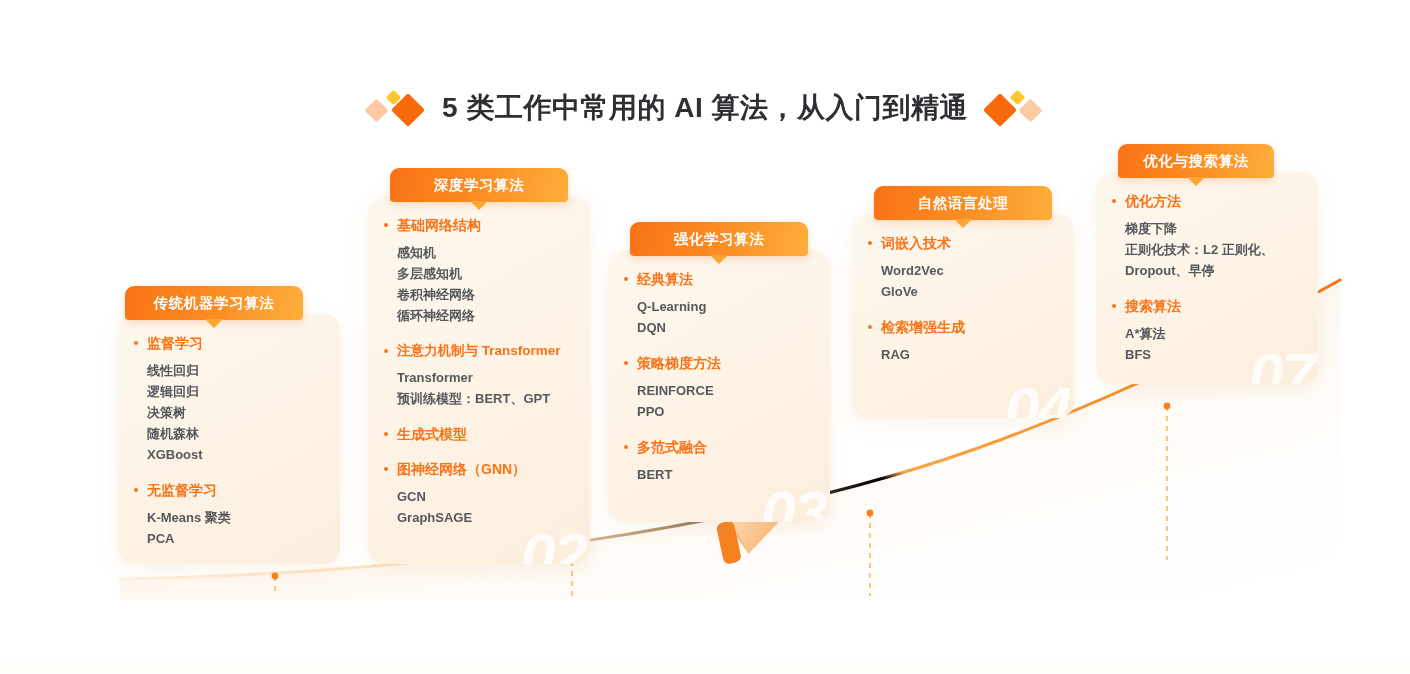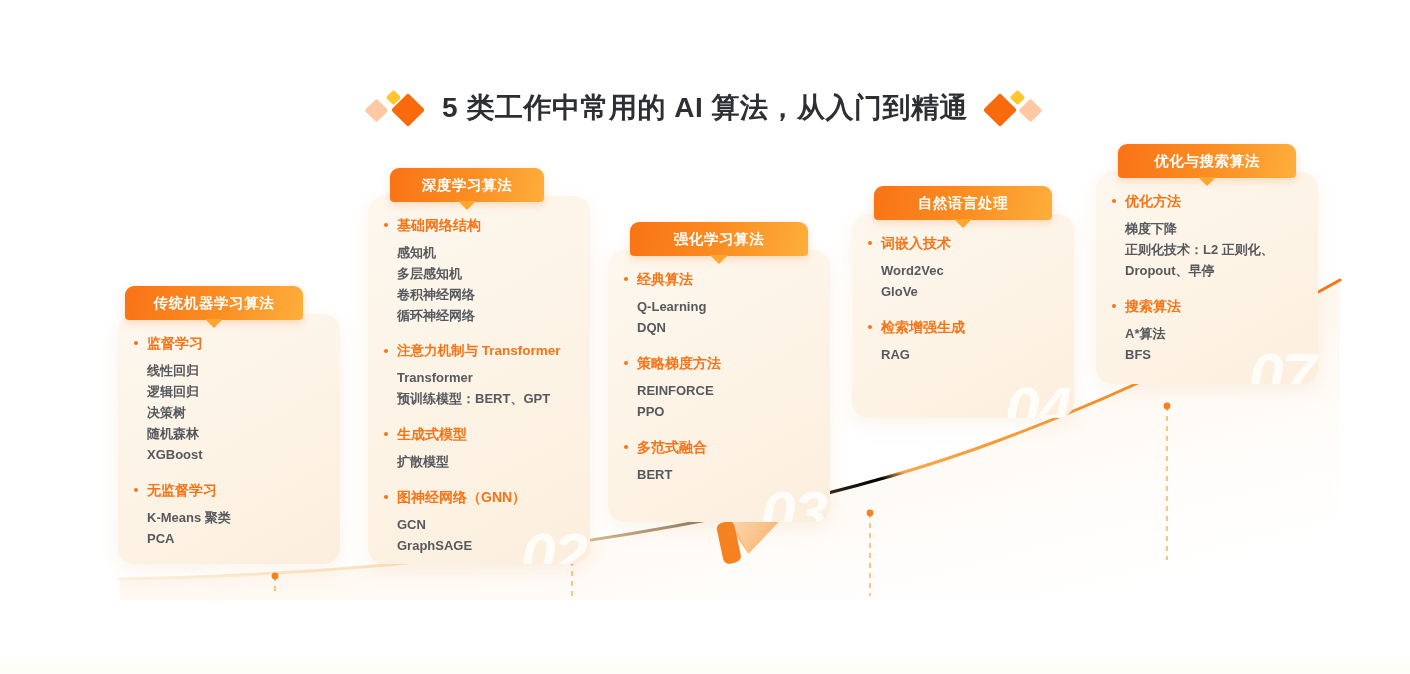--- a/index.html
+++ b/index.html
@@ -242,42 +242,41 @@
       <div class="group">
         <div class="group-title"><span class="bullet"></span>无监督学习</div>
         <div class="item">K-Means 聚类</div>
         <div class="item">PCA</div>
       </div>
     </div>
   </div>
 </div>
 
 <div class="card" style="left:368px; top:168px; width:222px;">
-  <div class="card-header" style="left:22px; width:154px;">
+  <div class="card-header" style="left:22px; width:178px;">
     <span class="card-header-text">深度学习算法</span>
     <span class="card-notch"></span>
   </div>
   <div class="card-body" style="top:28px; width:222px; height:368px;">
     <span class="card-num">02</span>
     <div class="card-content">
       <div class="group">
         <div class="group-title"><span class="bullet"></span>基础网络结构</div>
         <div class="item">感知机</div>
         <div class="item">多层感知机</div>
         <div class="item">卷积神经网络</div>
         <div class="item">循环神经网络</div>
       </div>
       <div class="group">
         <div class="group-title" style="font-size:13.5px;"><span class="bullet"></span>注意力机制与 Transformer</div>
         <div class="item">Transformer</div>
         <div class="item">预训练模型：BERT、GPT</div>
       </div>
       <div class="group">
         <div class="group-title"><span class="bullet"></span>生成式模型</div>
-        <div class="item">扩散模型</div>
       </div>
       <div class="group">
         <div class="group-title"><span class="bullet"></span>图神经网络（GNN）</div>
         <div class="item">GCN</div>
         <div class="item">GraphSAGE</div>
       </div>
     </div>
   </div>
 </div>
 
@@ -322,21 +321,21 @@
       </div>
       <div class="group">
         <div class="group-title"><span class="bullet"></span>检索增强生成</div>
         <div class="item">RAG</div>
       </div>
     </div>
   </div>
 </div>
 
 <div class="card" style="left:1096px; top:144px; width:222px;">
-  <div class="card-header" style="left:22px; width:178px;">
+  <div class="card-header" style="left:22px; width:156px;">
     <span class="card-header-text">优化与搜索算法</span>
     <span class="card-notch"></span>
   </div>
   <div class="card-body" style="top:28px; width:222px; height:212px;">
     <span class="card-num">07</span>
     <div class="card-content">
       <div class="group">
         <div class="group-title"><span class="bullet"></span>优化方法</div>
         <div class="item">梯度下降</div>
         <div class="item">正则化技术：L2 正则化、

